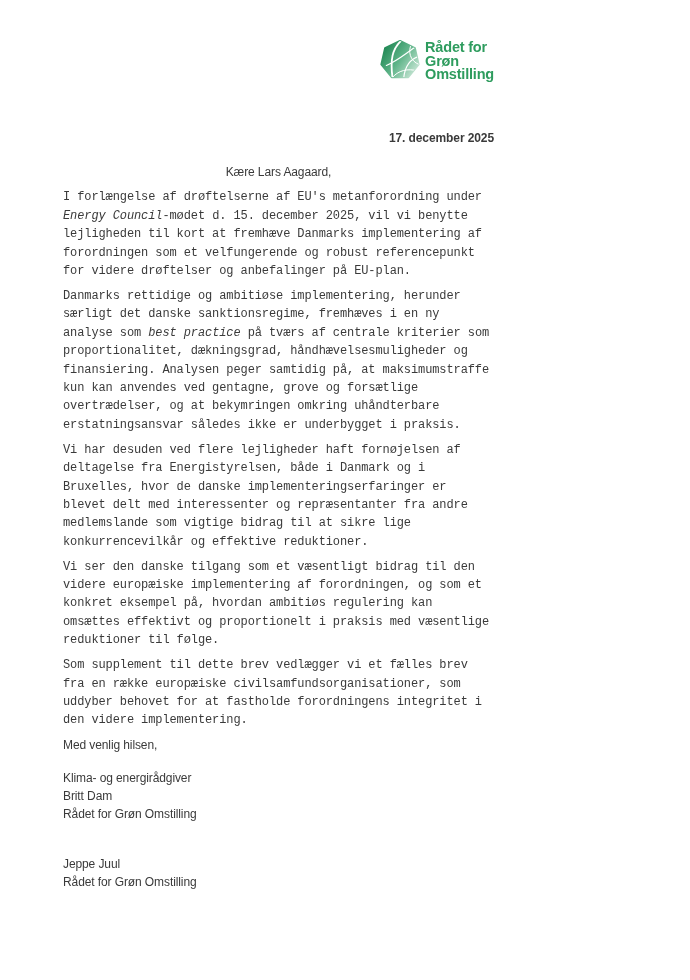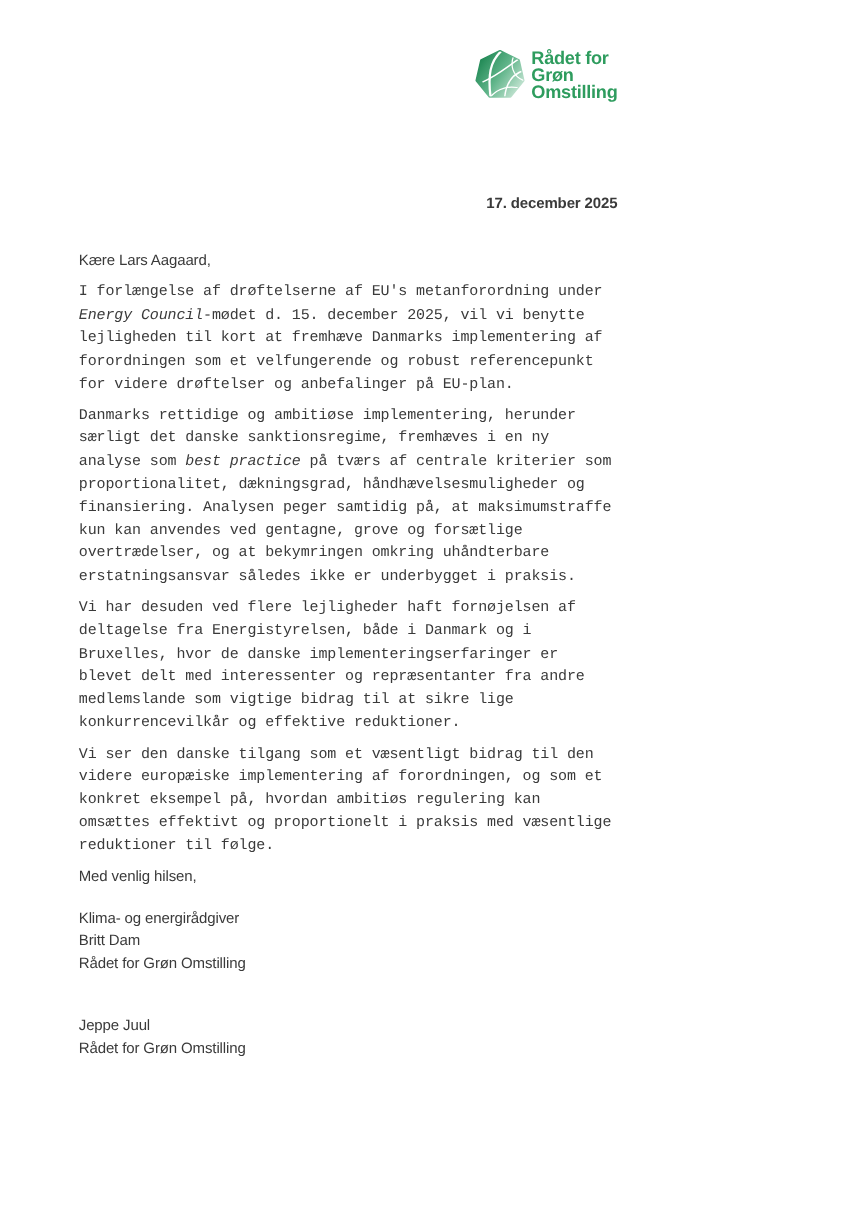--- a/index.html
+++ b/index.html
@@ -31,34 +31,34 @@
   .logo-text {
     font-weight: bold;
     font-size: 14.5px;
     line-height: 13.5px;
     letter-spacing: -0.2px;
     color: var(--logo-green, #2e9c5e);
     padding-top: 3px;
   }
   
   .date-line {
-    margin-top: 73px;
+    margin-top: 49px;
     text-align: right;
     font-weight: bold;
     font-size: 12px;
     line-height: 14px;
     letter-spacing: -0.1px;
   }
   .letter-text {
     font-size: 12px;
     line-height: 18.4px;
     letter-spacing: -0.1px;
     max-width: 566px;
   }
-  .salutation { margin-top: 30px; margin-bottom: 7px; }
+  .salutation { margin-top: 18px; margin-bottom: 7px; text-align: center; }
   .letter-body p { margin: 0 0 6.5px 0; font-family: Liberation Mono, monospace; }
   .letter-body em { font-style: italic; }
   .closing { line-height: 18px; }
   .signature { margin-top: 15px; line-height: 18px; }
   .signature + .signature { margin-top: 32px; }
 </style>
 </head>
 <body>
 
 <div class="page">
@@ -98,20 +98,21 @@
   <div class="date-line">17. december 2025</div>
 
   <div class="letter-text">
     <div class="salutation">Kære Lars Aagaard,</div>
 
     <div class="letter-body" id="letter-body">
         <p><span>I forlængelse af drøftelserne af EU's metanforordning under </span><em>Energy Council</em><span>-mødet d. 15. december 2025, vil vi benytte lejligheden til kort at fremhæve Danmarks implementering af forordningen som et velfungerende og robust referencepunkt for videre drøftelser og anbefalinger på EU-plan.</span></p>
         <p><span>Danmarks rettidige og ambitiøse implementering, herunder særligt det danske sanktionsregime, fremhæves i en ny analyse som </span><em>best practice</em><span> på tværs af centrale kriterier som proportionalitet, dækningsgrad, håndhævelsesmuligheder og finansiering. Analysen peger samtidig på, at maksimumstraffe kun kan anvendes ved gentagne, grove og forsætlige overtrædelser, og at bekymringen omkring uhåndterbare erstatningsansvar således ikke er underbygget i praksis.</span></p>
         <p><span>Vi har desuden ved flere lejligheder haft fornøjelsen af deltagelse fra Energistyrelsen, både i Danmark og i Bruxelles, hvor de danske implementeringserfaringer er blevet delt med interessenter og repræsentanter fra andre medlemslande som vigtige bidrag til at sikre lige konkurrencevilkår og effektive reduktioner.</span></p>
         <p><span>Vi ser den danske tilgang som et væsentligt bidrag til den videre europæiske implementering af forordningen, og som et konkret eksempel på, hvordan ambitiøs regulering kan omsættes effektivt og proportionelt i praksis med væsentlige reduktioner til følge.</span></p>
+        <p><span>Som supplement til dette brev vedlægger vi et fælles brev fra en række europæiske civilsamfundsorganisationer, som uddyber behovet for at fastholde forordningens integritet i den videre implementering.</span></p>
       </div>
 
     <div class="closing">Med venlig hilsen,</div>
 
     <div class="signature">
       <div>Klima- og energirådgiver</div>
       <div>Britt Dam</div>
       <div>Rådet for Grøn Omstilling</div>
     </div>
 

